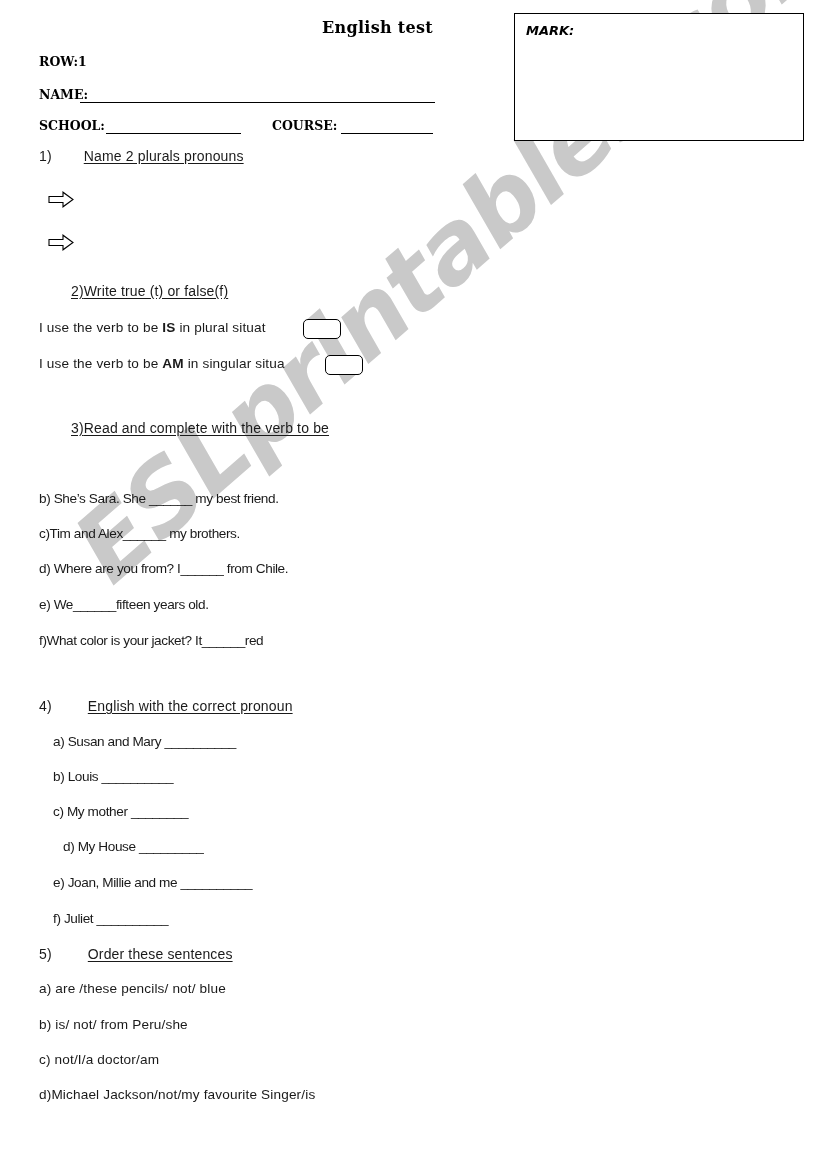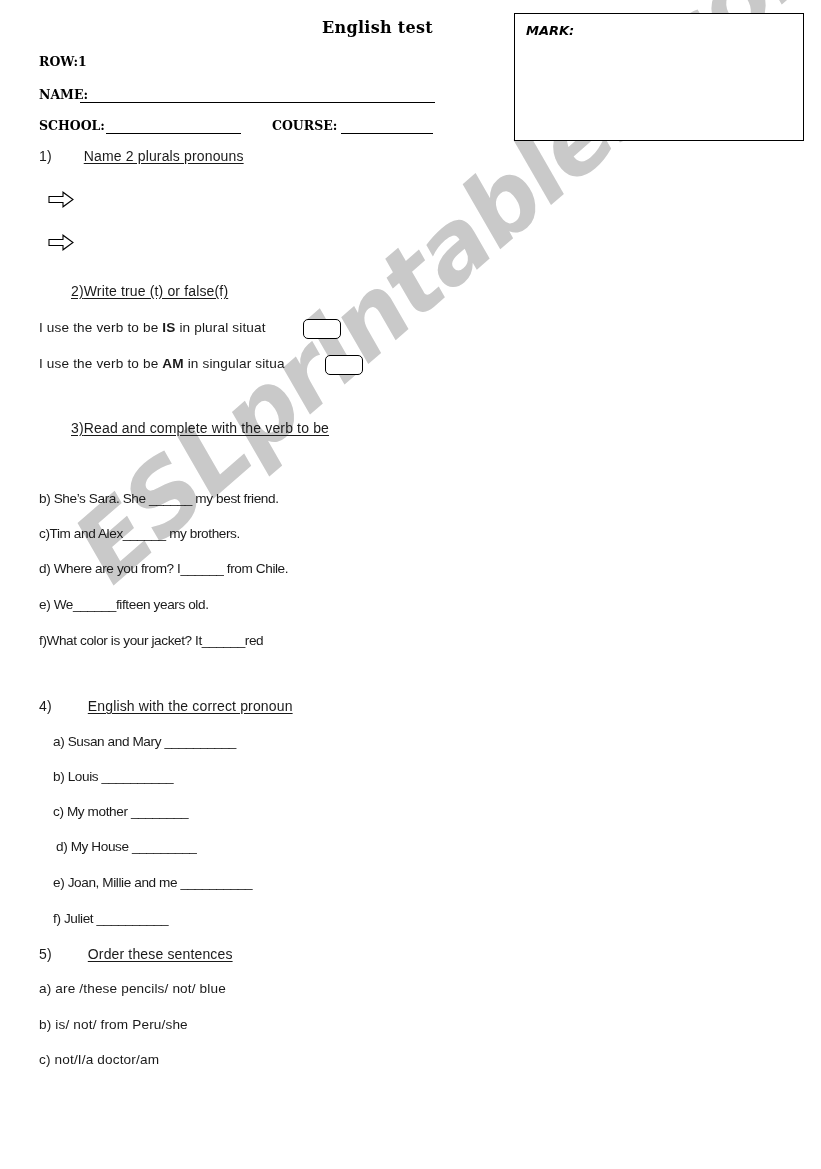--- a/index.html
+++ b/index.html
@@ -215,26 +215,27 @@
     <div class="abs body-text blank" style="left:39px; top:597px;">e) We______fifteen years old.</div>
     <div class="abs body-text blank" style="left:39px; top:633px;">f)What color is your jacket? It______red</div>
 
     <div class="abs heading-text" style="left:39px; top:698px;">
       <span>4) </span><span class="u">English  with the correct pronoun</span>
     </div>
 
     <div class="abs body-text blank" style="left:53px; top:734px;">a) Susan and Mary  __________</div>
     <div class="abs body-text blank" style="left:53px; top:769px;">b) Louis  __________</div>
     <div class="abs body-text blank" style="left:53px; top:804px;">c) My mother  ________</div>
-    <div class="abs body-text blank" style="left:56px; top:839px;">d) My House  _________</div>
+    <div class="abs body-text blank" style="left:63px; top:839px;">d) My House  _________</div>
     <div class="abs body-text blank" style="left:53px; top:875px;">e) Joan, Millie and me  __________</div>
     <div class="abs body-text blank" style="left:53px; top:911px;">f) Juliet  __________</div>
 
     <div class="abs heading-text" style="left:39px; top:946px;">
       <span>5) </span><span class="u">Order these sentences</span>
     </div>
 
     <div class="abs body-text" style="left:39px; top:981px;">a) are /these pencils/ not/ blue</div>
     <div class="abs body-text" style="left:39px; top:1017px;">b) is/ not/ from Peru/she</div>
     <div class="abs body-text" style="left:39px; top:1052px;">c) not/I/a doctor/am</div>
+    <div class="abs body-text" style="left:39px; top:1087px;">d)Michael Jackson/not/my favourite Singer/is</div>
 
   </div>
 </div>
 
 </body></html>

